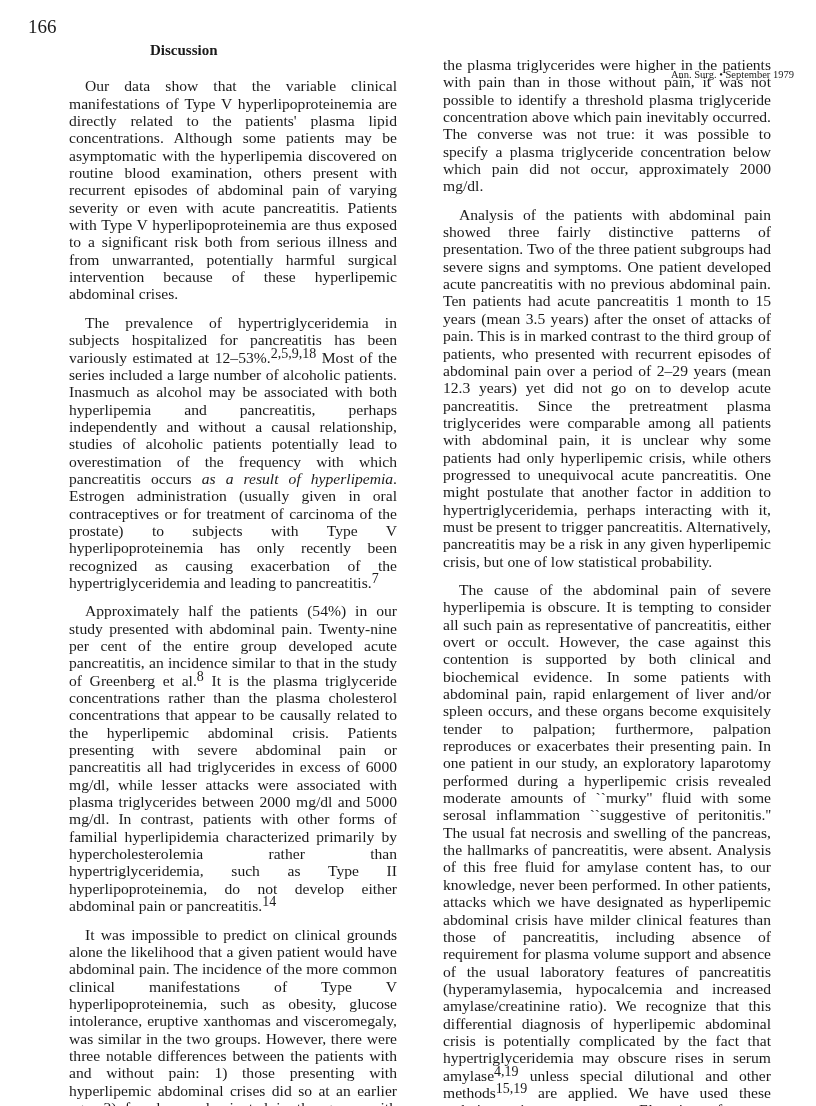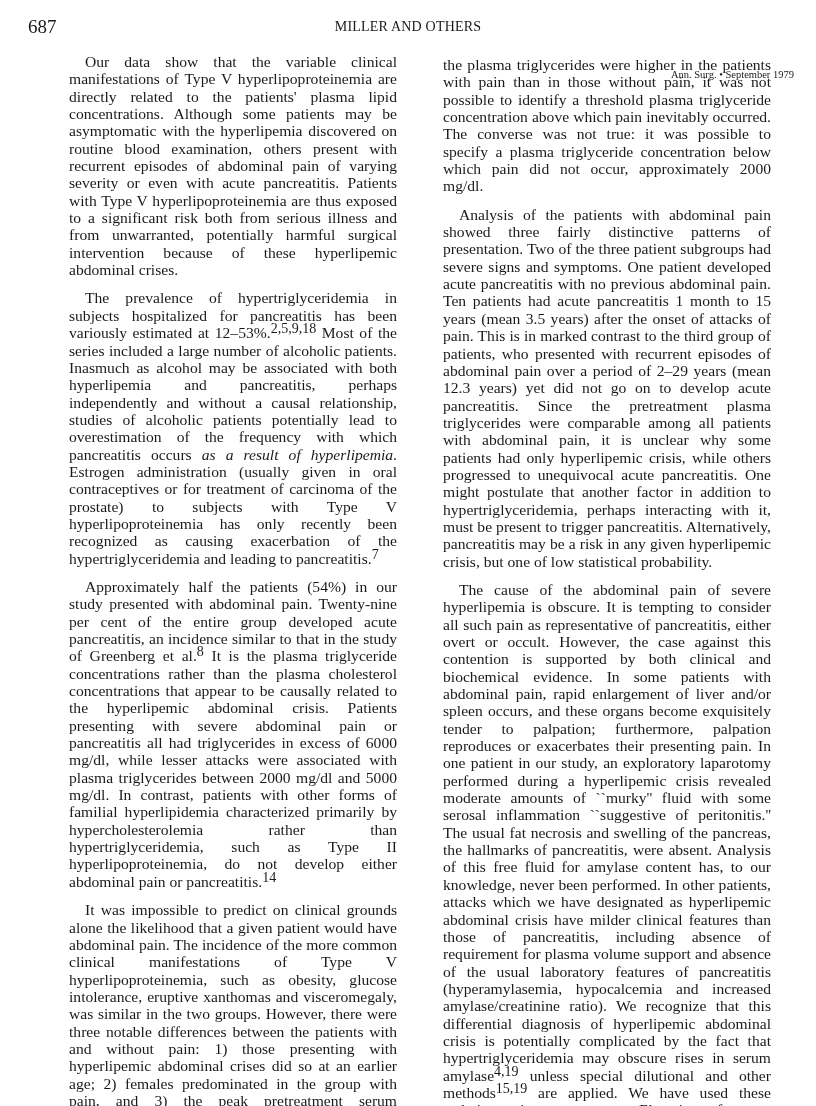--- a/index.html
+++ b/index.html
@@ -18,26 +18,26 @@
              text-align: left; }
   p { margin: 11px; text-indent: 16px; }
   p.cont { text-indent: 0; }
   sup { font-size: 14px; line-height: 0; vertical-align: 5px; }
   em { font-style: italic; }
 </style>
 </head>
 <body>
 
 <div class="header">
-  <span class="page-num">687</span>
-  <span class="running-head">MILLER AND OTHERS</span>
+  <span class="page-num">166</span>
   <span class="journal">Ann. Surg. • September 1979</span>
 </div>
 
 <div class="col col-left">
+  <div class="heading">Discussion</div>
   <p>Our data show that the variable clinical manifestations of Type V hyperlipoproteinemia are directly related to the patients' plasma lipid concentrations. Although some patients may be asymptomatic with the hyperlipemia discovered on routine blood examination, others present with recurrent episodes of abdominal pain of varying severity or even with acute pancreatitis. Patients with Type V hyperlipoproteinemia are thus exposed to a significant risk both from serious illness and from unwarranted, potentially harmful surgical intervention because of these hyperlipemic abdominal crises.</p>
   <p><span>The prevalence of hypertriglyceridemia in subjects hospitalized for pancreatitis has been variously estimated at 12–53%.</span><sup>2,5,9,18</sup><span> Most of the series included a large number of alcoholic patients. Inasmuch as alcohol may be associated with both hyperlipemia and pancreatitis, perhaps independently and without a causal relationship, studies of alcoholic patients potentially lead to overestimation of the frequency with which pancreatitis occurs </span><em>as a result of hyperlipemia</em><span>. Estrogen administration (usually given in oral contraceptives or for treatment of carcinoma of the prostate) to subjects with Type V hyperlipoproteinemia has only recently been recognized as causing exacerbation of the hypertriglyceridemia and leading to pancreatitis.</span><sup>7</sup></p>
   <p><span>Approximately half the patients (54%) in our study presented with abdominal pain. Twenty-nine per cent of the entire group developed acute pancreatitis, an incidence similar to that in the study of Greenberg et al.</span><sup>8</sup><span> It is the plasma triglyceride concentrations rather than the plasma cholesterol concentrations that appear to be causally related to the hyperlipemic abdominal crisis. Patients presenting with severe abdominal pain or pancreatitis all had triglycerides in excess of 6000 mg/dl, while lesser attacks were associated with plasma triglycerides between 2000 mg/dl and 5000 mg/dl. In contrast, patients with other forms of familial hyperlipidemia characterized primarily by hypercholesterolemia rather than hypertriglyceridemia, such as Type II hyperlipoproteinemia, do not develop either abdominal pain or pancreatitis.</span><sup>14</sup></p>
   <p>It was impossible to predict on clinical grounds alone the likelihood that a given patient would have abdominal pain. The incidence of the more common clinical manifestations of Type V hyperlipoproteinemia, such as obesity, glucose intolerance, eruptive xanthomas and visceromegaly, was similar in the two groups. However, there were three notable differences between the patients with and without pain: 1) those presenting with hyperlipemic abdominal crises did so at an earlier age; 2) females predominated in the group with pain, and 3) the peak pretreatment serum triglyceride levels were significantly higher in the patients with pain. Although</p>
 </div>
 
 <div class="col col-right">
   <p class="cont">the plasma triglycerides were higher in the patients with pain than in those without pain, it was not possible to identify a threshold plasma triglyceride concentration above which pain inevitably occurred. The converse was not true: it was possible to specify a plasma triglyceride concentration below which pain did not occur, approximately 2000 mg/dl.</p>
   <p>Analysis of the patients with abdominal pain showed three fairly distinctive patterns of presentation. Two of the three patient subgroups had severe signs and symptoms. One patient developed acute pancreatitis with no previous abdominal pain. Ten patients had acute pancreatitis 1 month to 15 years (mean 3.5 years) after the onset of attacks of pain. This is in marked contrast to the third group of patients, who presented with recurrent episodes of abdominal pain over a period of 2–29 years (mean 12.3 years) yet did not go on to develop acute pancreatitis. Since the pretreatment plasma triglycerides were comparable among all patients with abdominal pain, it is unclear why some patients had only hyperlipemic crisis, while others progressed to unequivocal acute pancreatitis. One might postulate that another factor in addition to hypertriglyceridemia, perhaps interacting with it, must be present to trigger pancreatitis. Alternatively, pancreatitis may be a risk in any given hyperlipemic crisis, but one of low statistical probability.</p>
   <p><span>The cause of the abdominal pain of severe hyperlipemia is obscure. It is tempting to consider all such pain as representative of pancreatitis, either overt or occult. However, the case against this contention is supported by both clinical and biochemical evidence. In some patients with abdominal pain, rapid enlargement of liver and/or spleen occurs, and these organs become exquisitely tender to palpation; furthermore, palpation reproduces or exacerbates their presenting pain. In one patient in our study, an exploratory laparotomy performed during a hyperlipemic crisis revealed moderate amounts of ``murky'' fluid with some serosal inflammation ``suggestive of peritonitis.'' The usual fat necrosis and swelling of the pancreas, the hallmarks of pancreatitis, were absent. Analysis of this free fluid for amylase content has, to our knowledge, never been performed. In other patients, attacks which we have designated as hyperlipemic abdominal crisis have milder clinical features than those of pancreatitis, including absence of requirement for plasma volume support and absence of the usual laboratory features of pancreatitis (hyperamylasemia, hypocalcemia and increased amylase/creatinine ratio). We recognize that this differential diagnosis of hyperlipemic abdominal crisis is potentially complicated by the fact that hypertriglyceridemia may obscure rises in serum amylase</span><sup>4,19</sup><span> unless special dilutional and other methods</span><sup>15,19</sup><span> are applied. We have used these techniques in recent years. Elevation of serum pancreatic isoamylases is a hallmark of acute</span></p>

